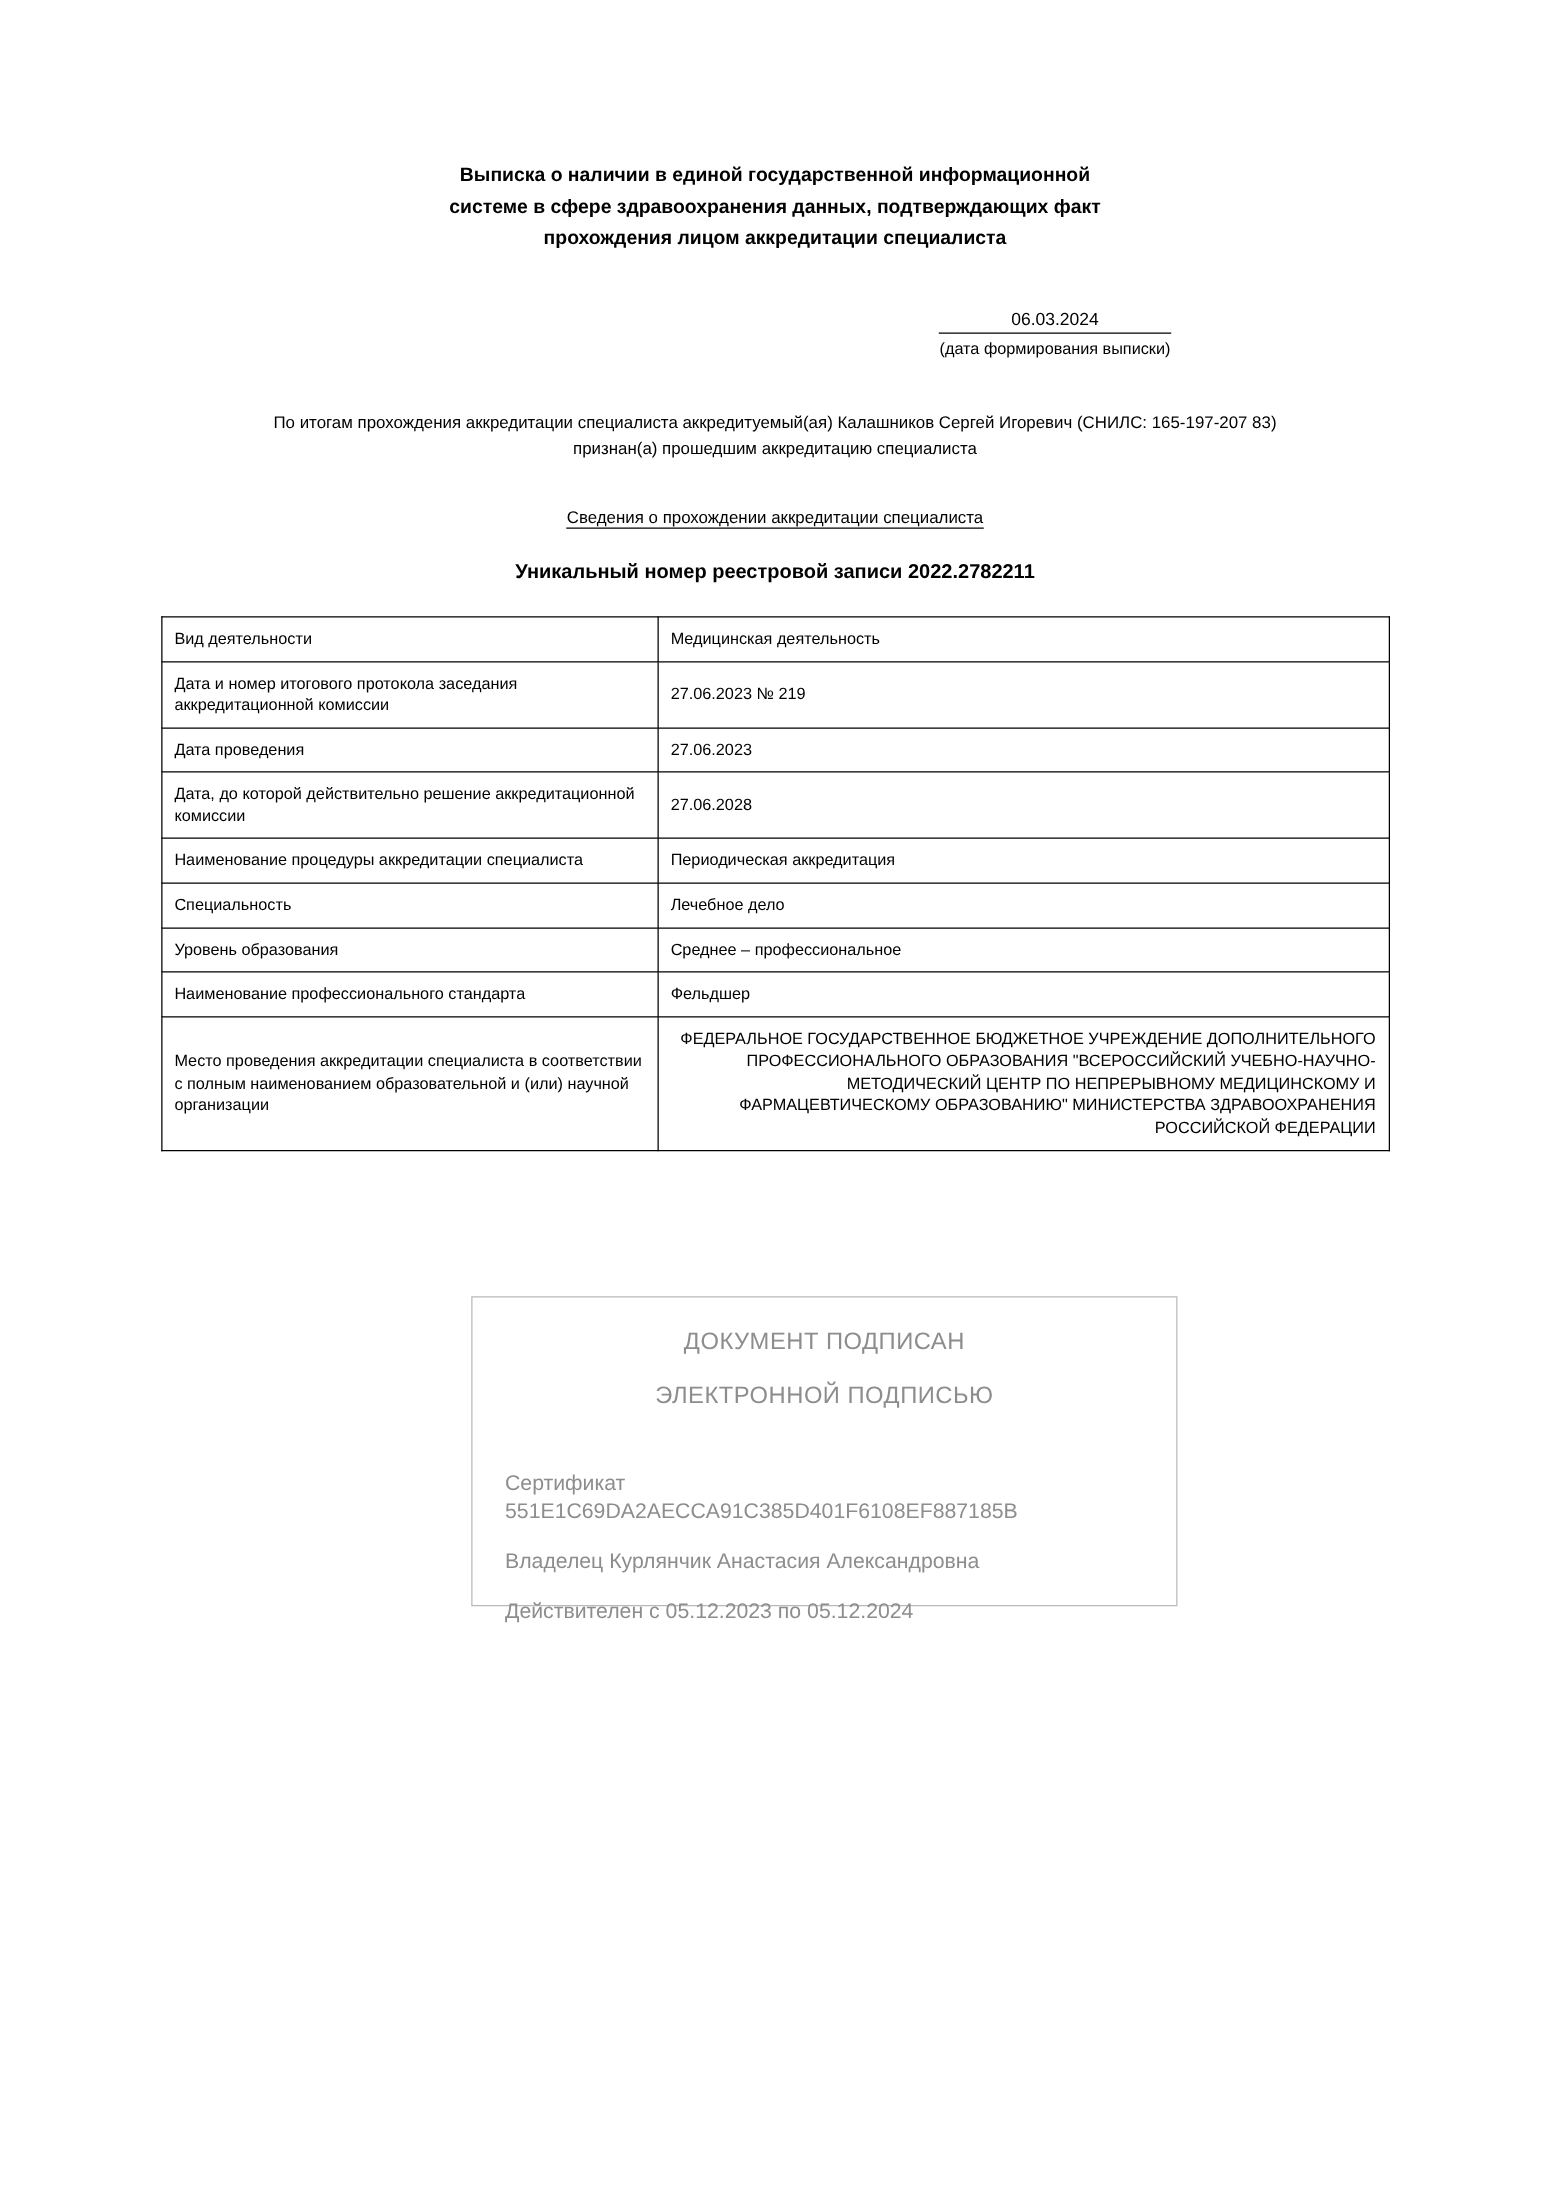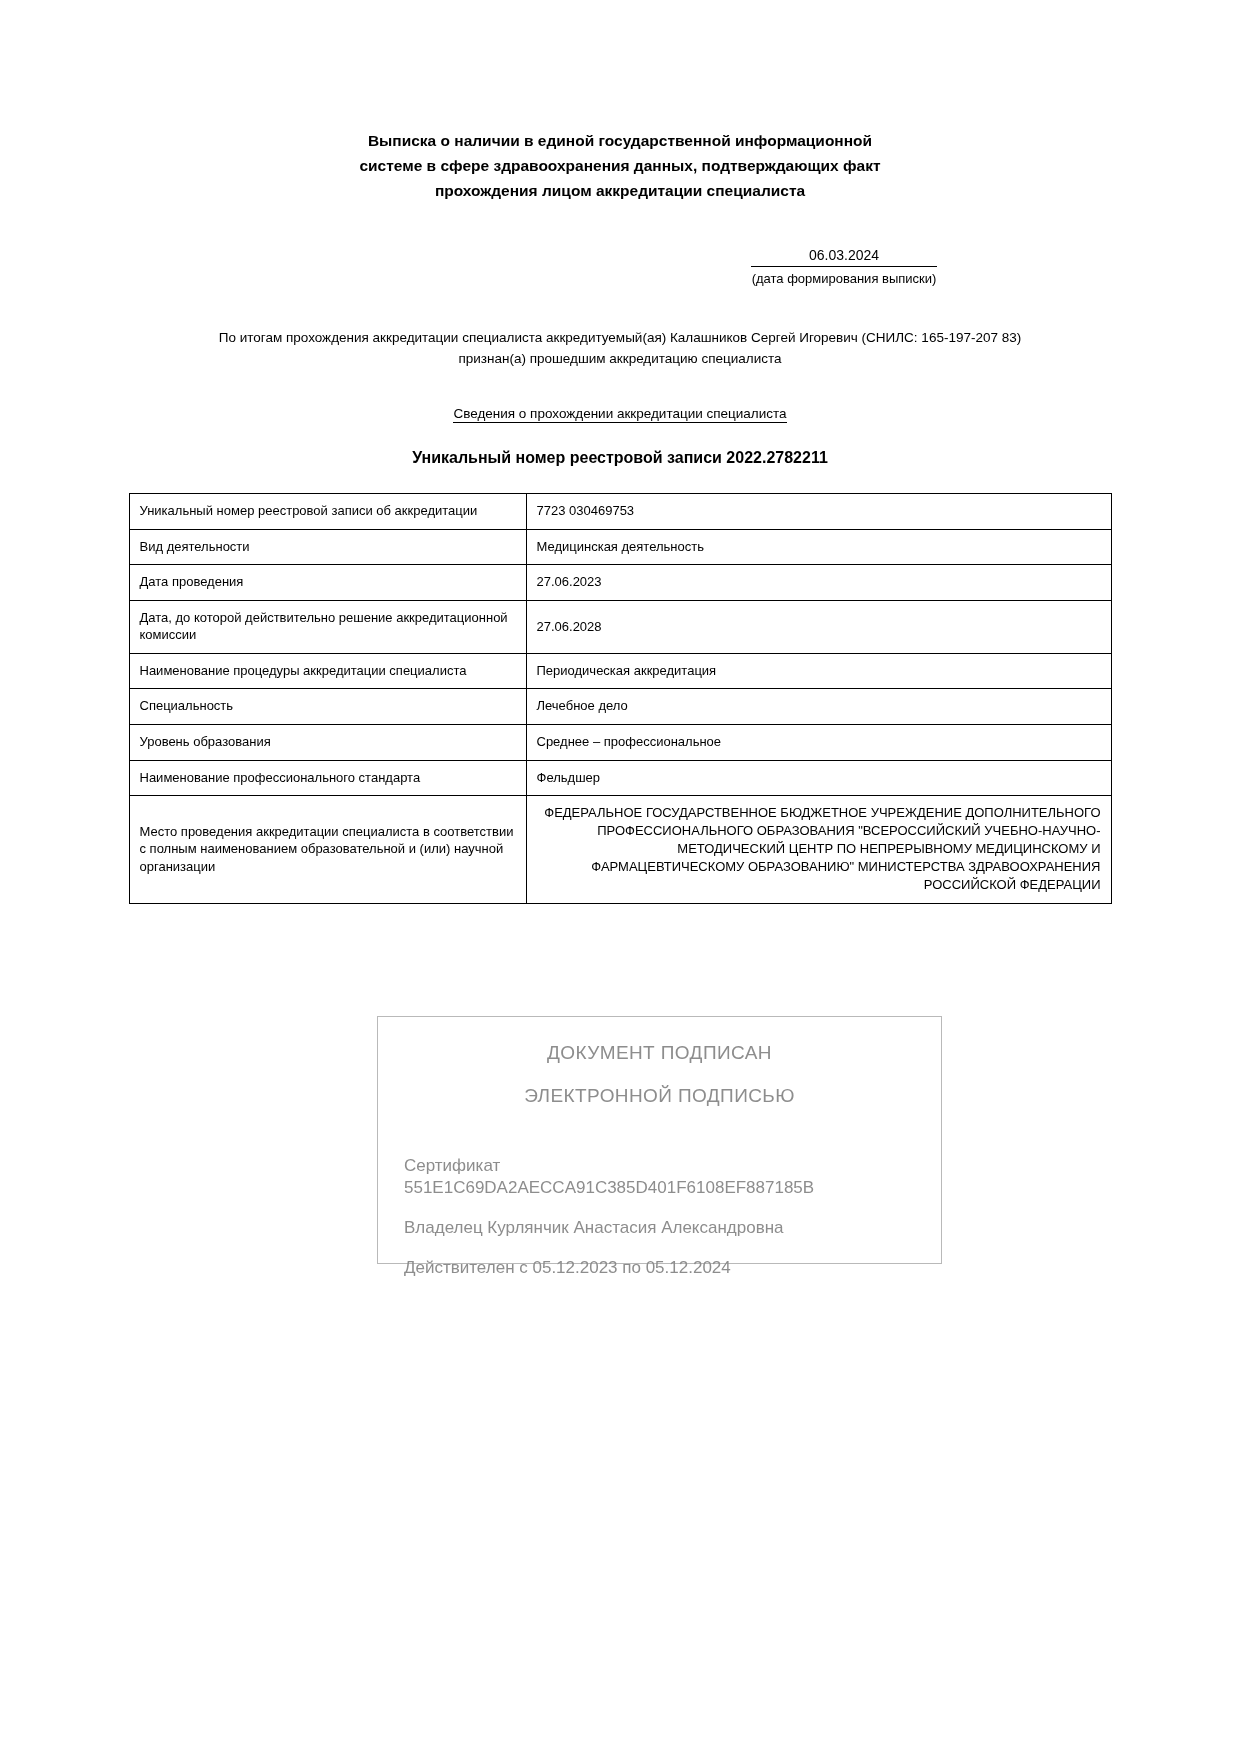--- a/index.html
+++ b/index.html
@@ -105,21 +105,21 @@
   }
   table.info-table td.label { width: 376px; }
   table.info-table td.value { width: 564px; }
   table.info-table tr.tall td { vertical-align: middle; }
   table.info-table tr.org td.value { line-height: 1.38; text-align: right; }
 
   
   .sign-stamp {
     position: absolute;
     left: 377px;
-    top: 1016px;
+    top: 1037px;
     width: 565px;
     height: 248px;
     border: 1px solid #b9b9b9;
     box-sizing: border-box;
     color: #8d8d8d;
     padding: 26px 26px 0 26px;
   }
   .sign-stamp .s-head {
     text-align: center;
     font-size: 19px;
@@ -163,26 +163,26 @@
 
   <div class="section-heading">
     <span>Сведения о прохождении аккредитации специалиста</span>
   </div>
 
   <div class="registry-number">Уникальный номер реестровой записи 2022.2782211</div>
 
   <table class="info-table">
     <tbody>
       <tr>
-        <td class="label">Уникальный номер реестровой записи об аккредитации</td>
-        <td class="value">7723 030469753</td>
-      </tr>
-      <tr>
         <td class="label">Вид деятельности</td>
         <td class="value">Медицинская деятельность</td>
+      </tr>
+      <tr>
+        <td class="label">Дата и номер итогового протокола заседания аккредитационной комиссии</td>
+        <td class="value">27.06.2023 № 219</td>
       </tr>
       <tr>
         <td class="label">Дата проведения</td>
         <td class="value">27.06.2023</td>
       </tr>
       <tr>
         <td class="label">Дата, до которой действительно решение аккредитационной комиссии</td>
         <td class="value">27.06.2028</td>
       </tr>
       <tr>

